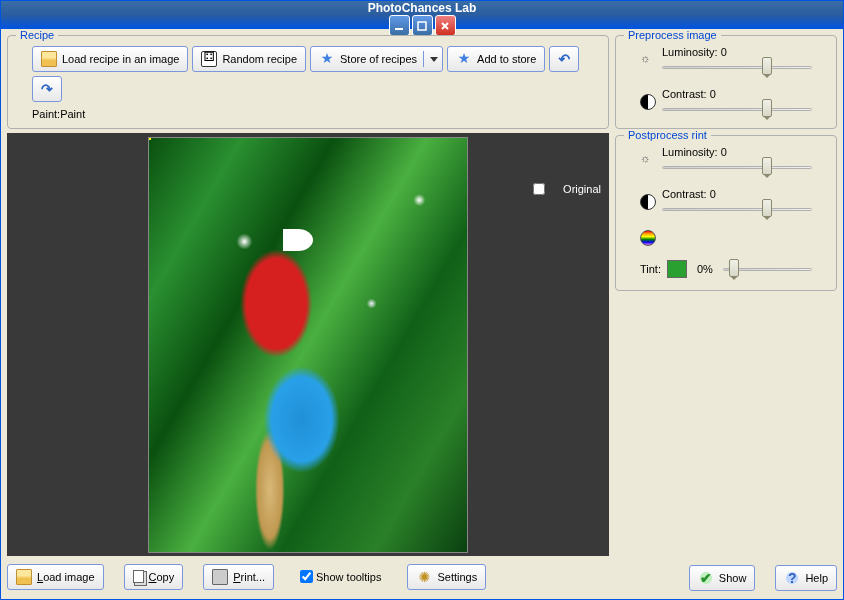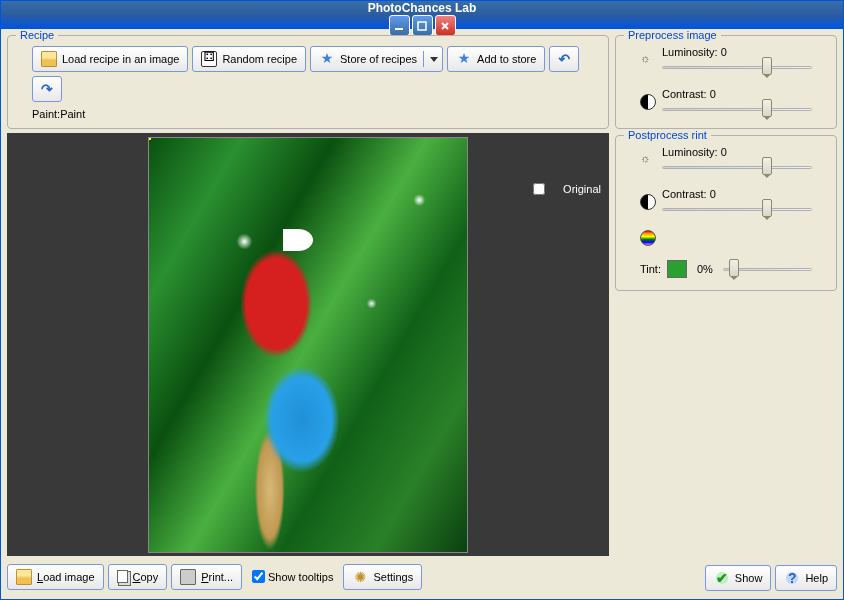--- a/index.html
+++ b/index.html
@@ -57,21 +57,21 @@
   radial-gradient(ellipse 100px 140px at 48% 68%, #2090d8 0%, #28a0e8 30%, transparent 38%),
   radial-gradient(circle 8px at 30% 25%, #fff, transparent),
   radial-gradient(circle 6px at 85% 15%, #fff, transparent),
   radial-gradient(circle 5px at 70% 40%, #eef, transparent),
   radial-gradient(ellipse 30px 120px at 38% 85%, #d8b878 0%, #c09850 40%, transparent 50%),
   linear-gradient(120deg, #0a5010, #2a9030, #0a5010, #4ab040, #106018, #2a8028, #0a4010);
 }
 .canvas-image::after { content: ''; position: absolute; top: 22%; left: 42%; width: 30px; height: 22px; background: #fff; border-radius: 0 50% 50% 0; }
 .corner-dot { position: absolute; top: -1px; left: -1px; width: 3px; height: 3px; background: yellow; }
 
-.bottom-bar { display: flex; gap: 4px; align-items: center; padding: 2px 0; }
+.bottom-bar { display: flex; gap: 20px; align-items: center; padding: 2px 0; }
 
 .slider-row { display: flex; align-items: center; gap: 6px; margin-bottom: 14px; }
 .slider-row:last-child { margin-bottom: 4px; }
 .slider-block { flex: 1; }
 .slider-label { font-size: 11px; margin-bottom: 2px; color: #000; }
 .slider-track { position: relative; height: 14px; display: flex; align-items: center; }
 .slider-track-line { position: absolute; left: 0; right: 0; height: 3px; background: linear-gradient(to right, #d0d0d0, #f0f0f0); border: 1px solid #b0b0b0; border-radius: 2px; }
 .slider-thumb { position: absolute; width: 10px; height: 18px; background: linear-gradient(to bottom, #f0f0e8, #d8d8c8); border: 1px solid #8a8a70; border-radius: 2px; cursor: pointer; top: -3px; transform: translateX(-50%); }
 .slider-thumb::after { content: ''; position: absolute; bottom: -4px; left: 50%; transform: translateX(-50%); border-left: 4px solid transparent; border-right: 4px solid transparent; border-top: 4px solid #8a8a70; }
 

